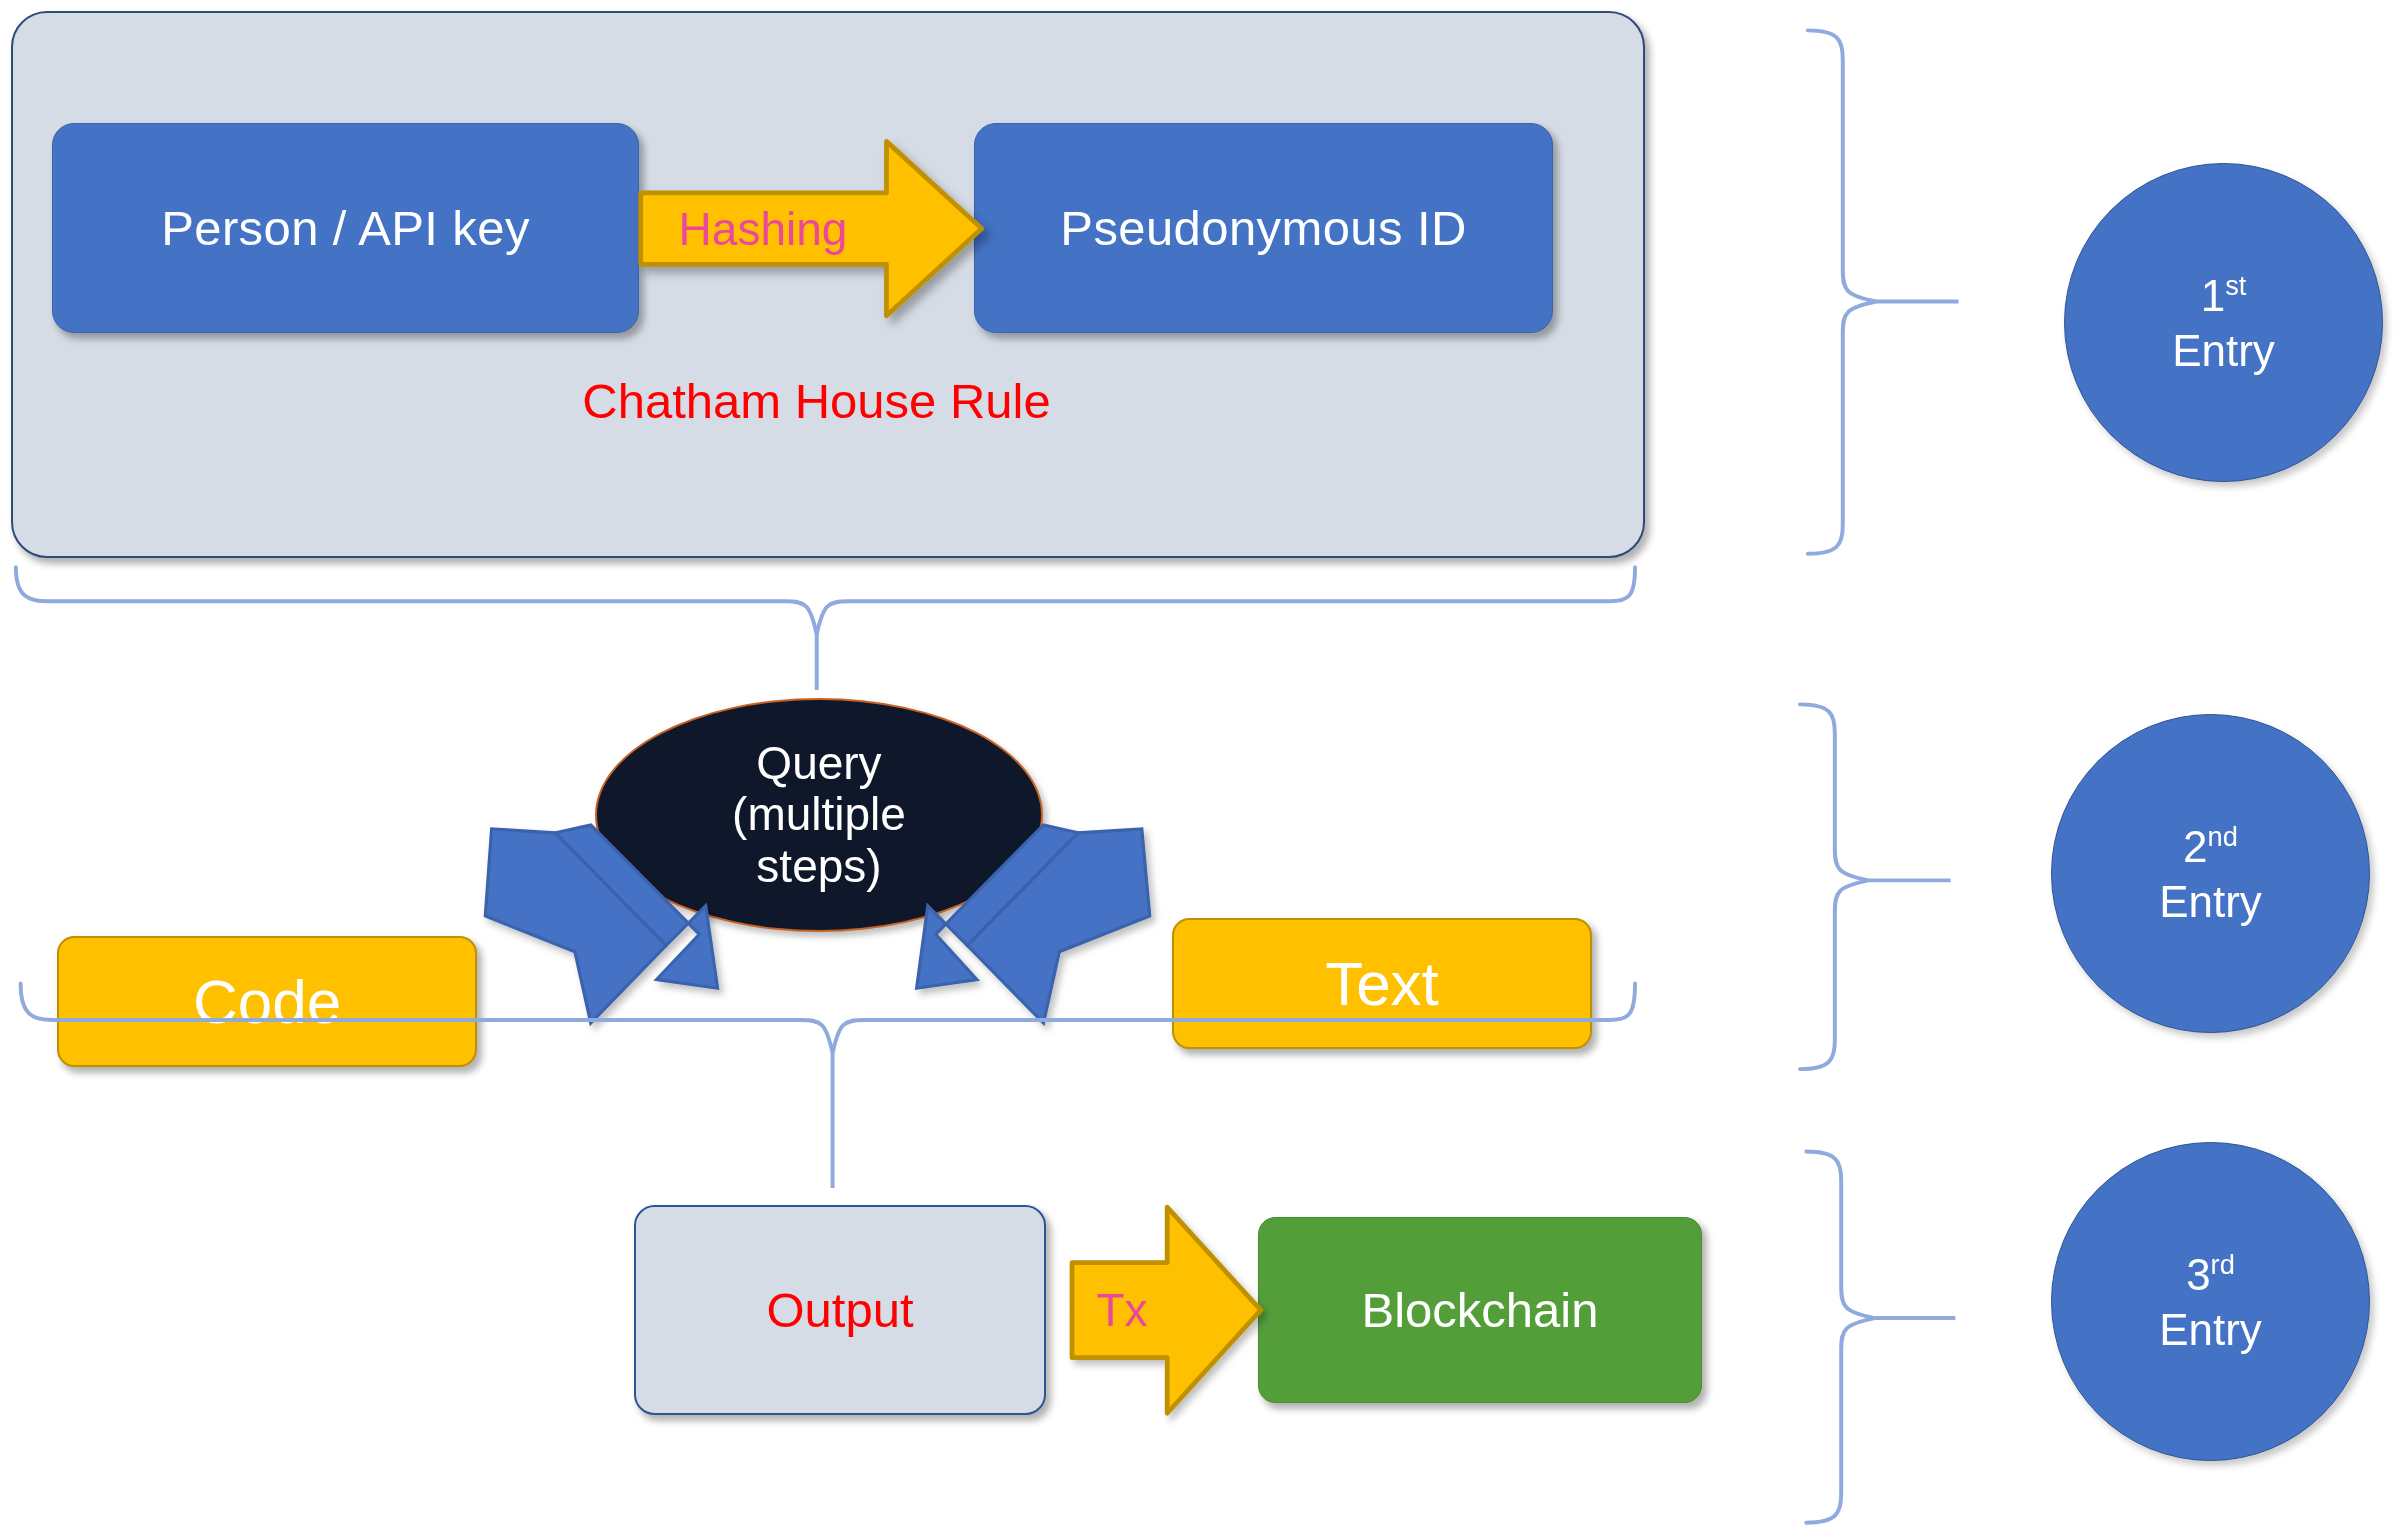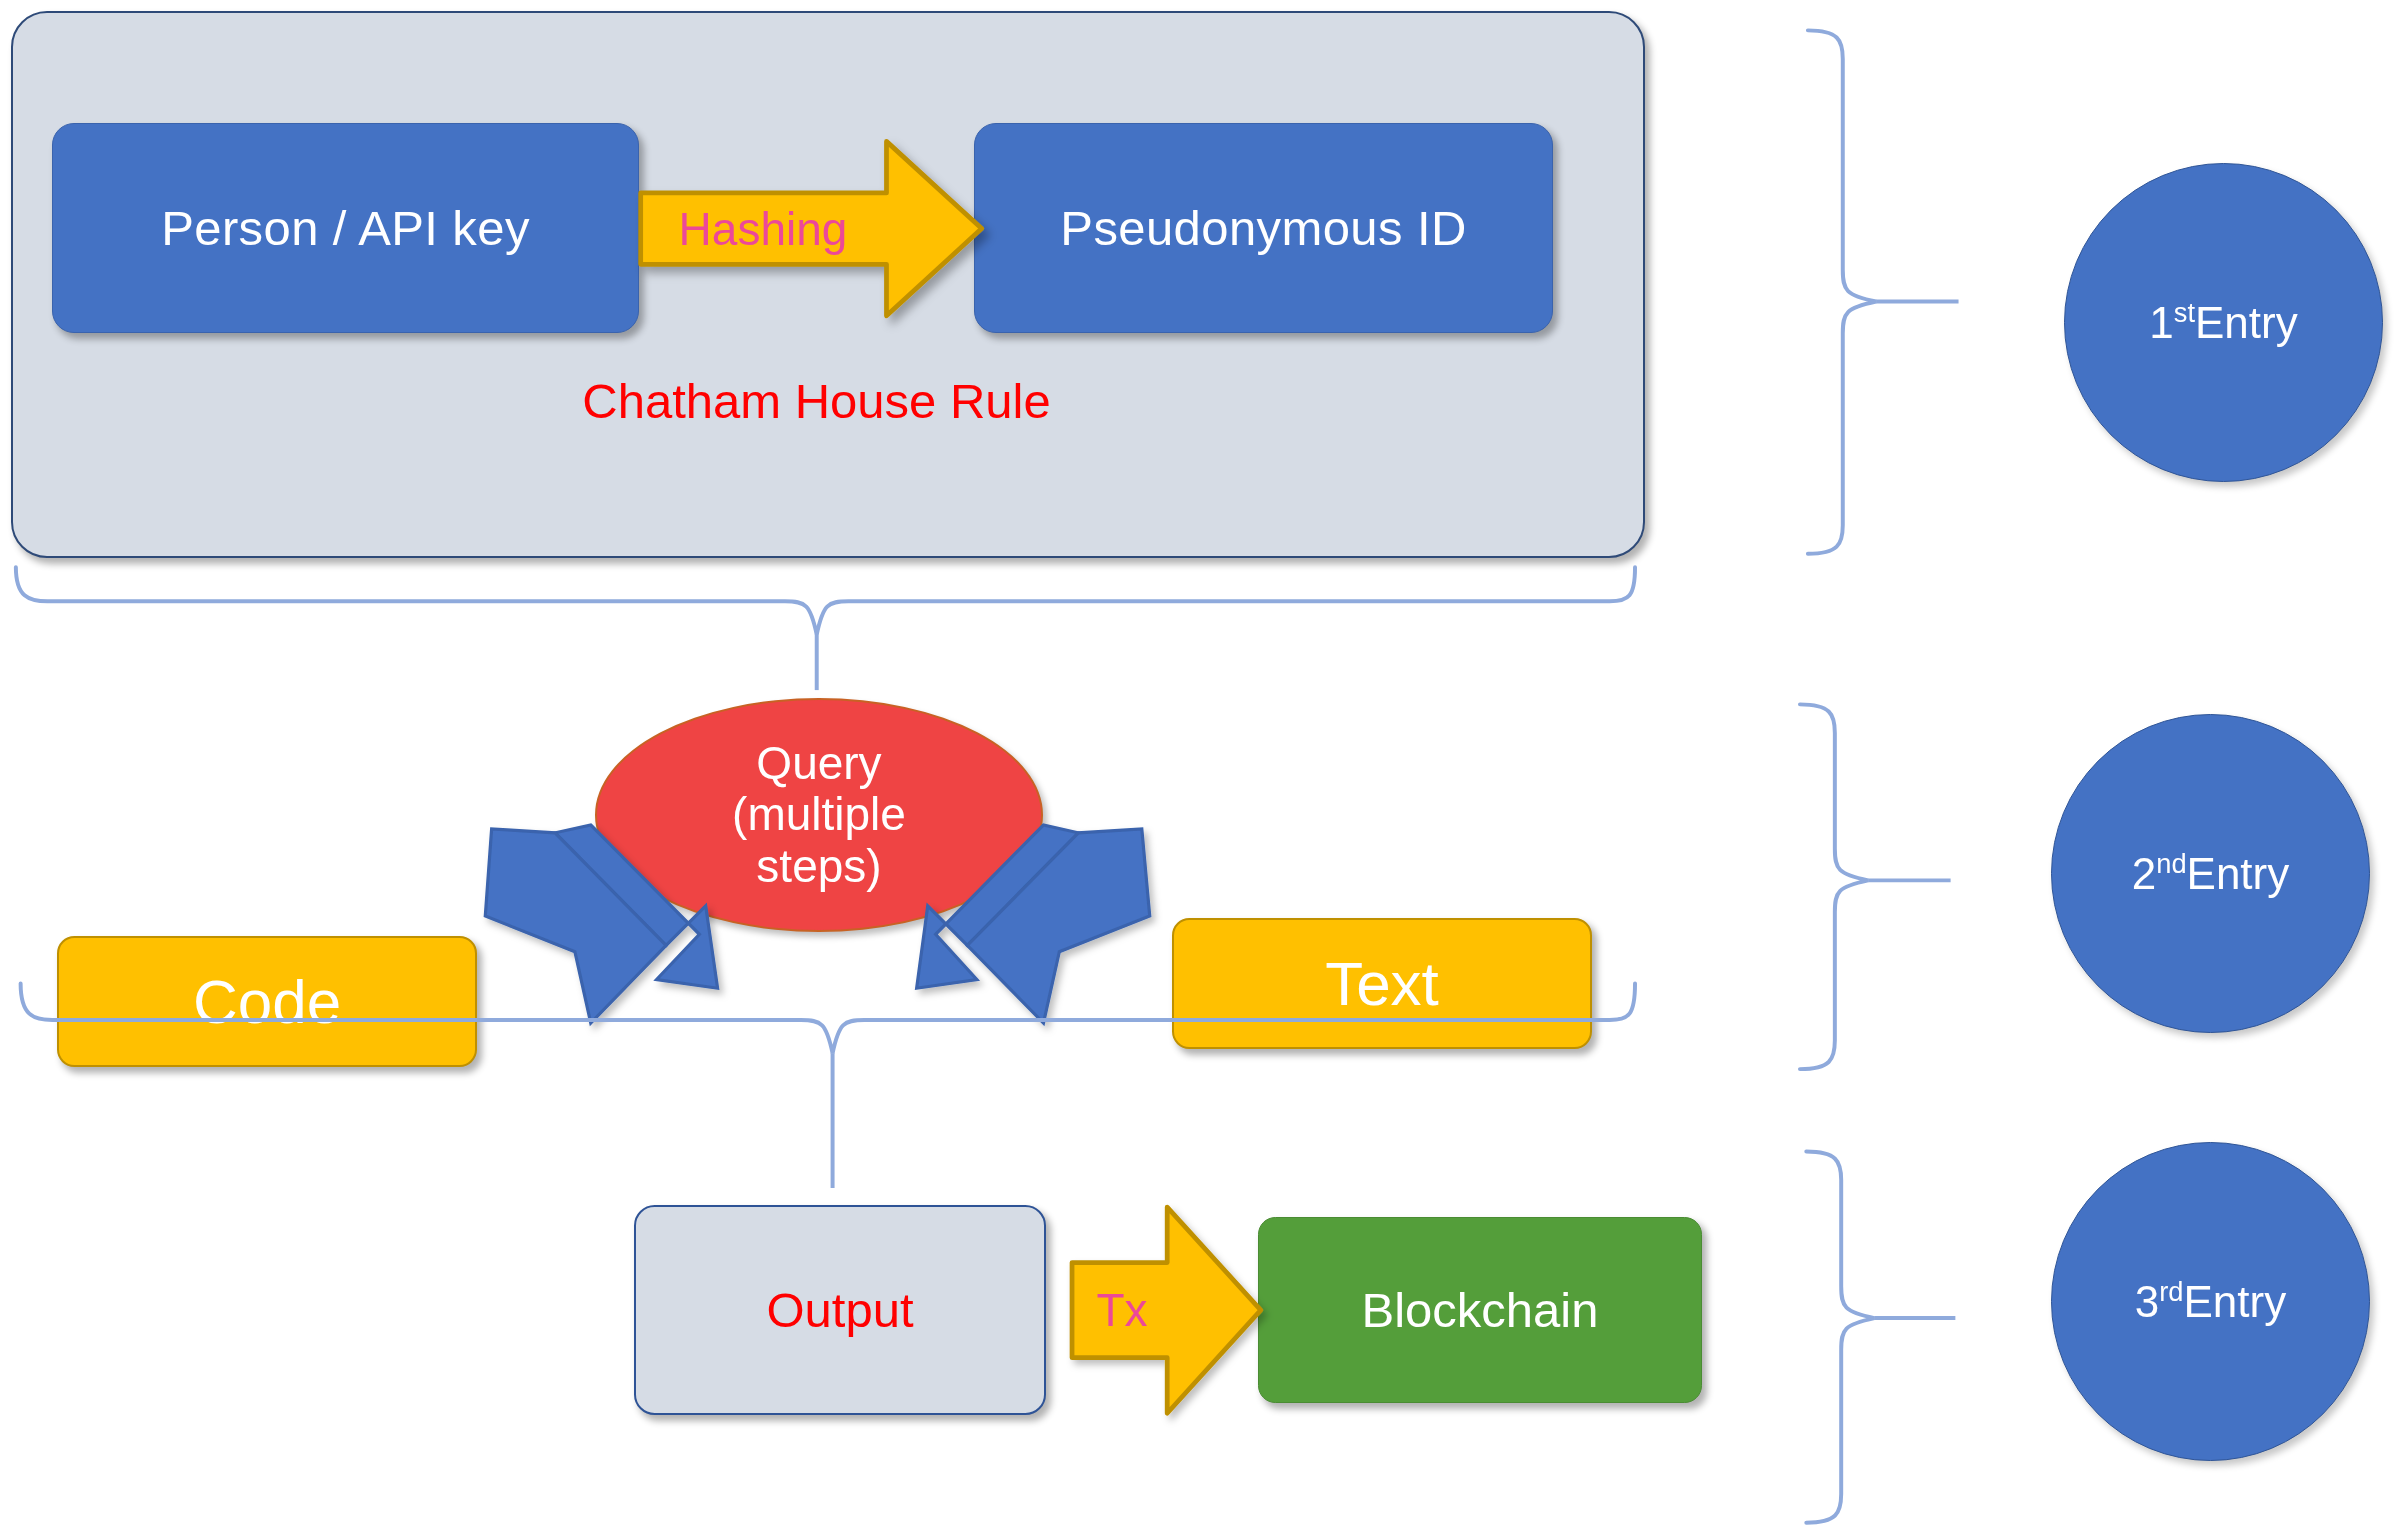--- a/index.html
+++ b/index.html
@@ -58,38 +58,38 @@
   .green-box{
     background:#549e3a;
     border:1.6px solid #4a8c33;
     color:#ffffff;
     font-size:49px;
   }
 
   
   .ellipse{
     position:absolute;
-    background:#ef4444;
+    background:#0f172a;
     border:2.4px solid #c86224;
     border-radius:50%;
     display:flex;align-items:center;justify-content:center;
     color:#ffffff;
     font-size:46px;
     line-height:1.12;
     text-align:center;
     box-shadow:4px 4.8px 6.3px rgba(0,0,0,0.25);
   }
 
   
   .circle{
     position:absolute;
     background:#4472c4;
     border:1.6px solid #2f5597;
     border-radius:50%;
-    display:flex;flex-direction:row;align-items:center;justify-content:center;
+    display:flex;flex-direction:column;align-items:center;justify-content:center;
     color:#ffffff;
     font-size:44px;
     line-height:1.25;
     text-align:left;
     box-shadow:4px 4.8px 7.1px rgba(0,0,0,0.22);
   }
   .circle sup{font-size:.62em;vertical-align:super;line-height:0;}
 
   
   .red-label{

